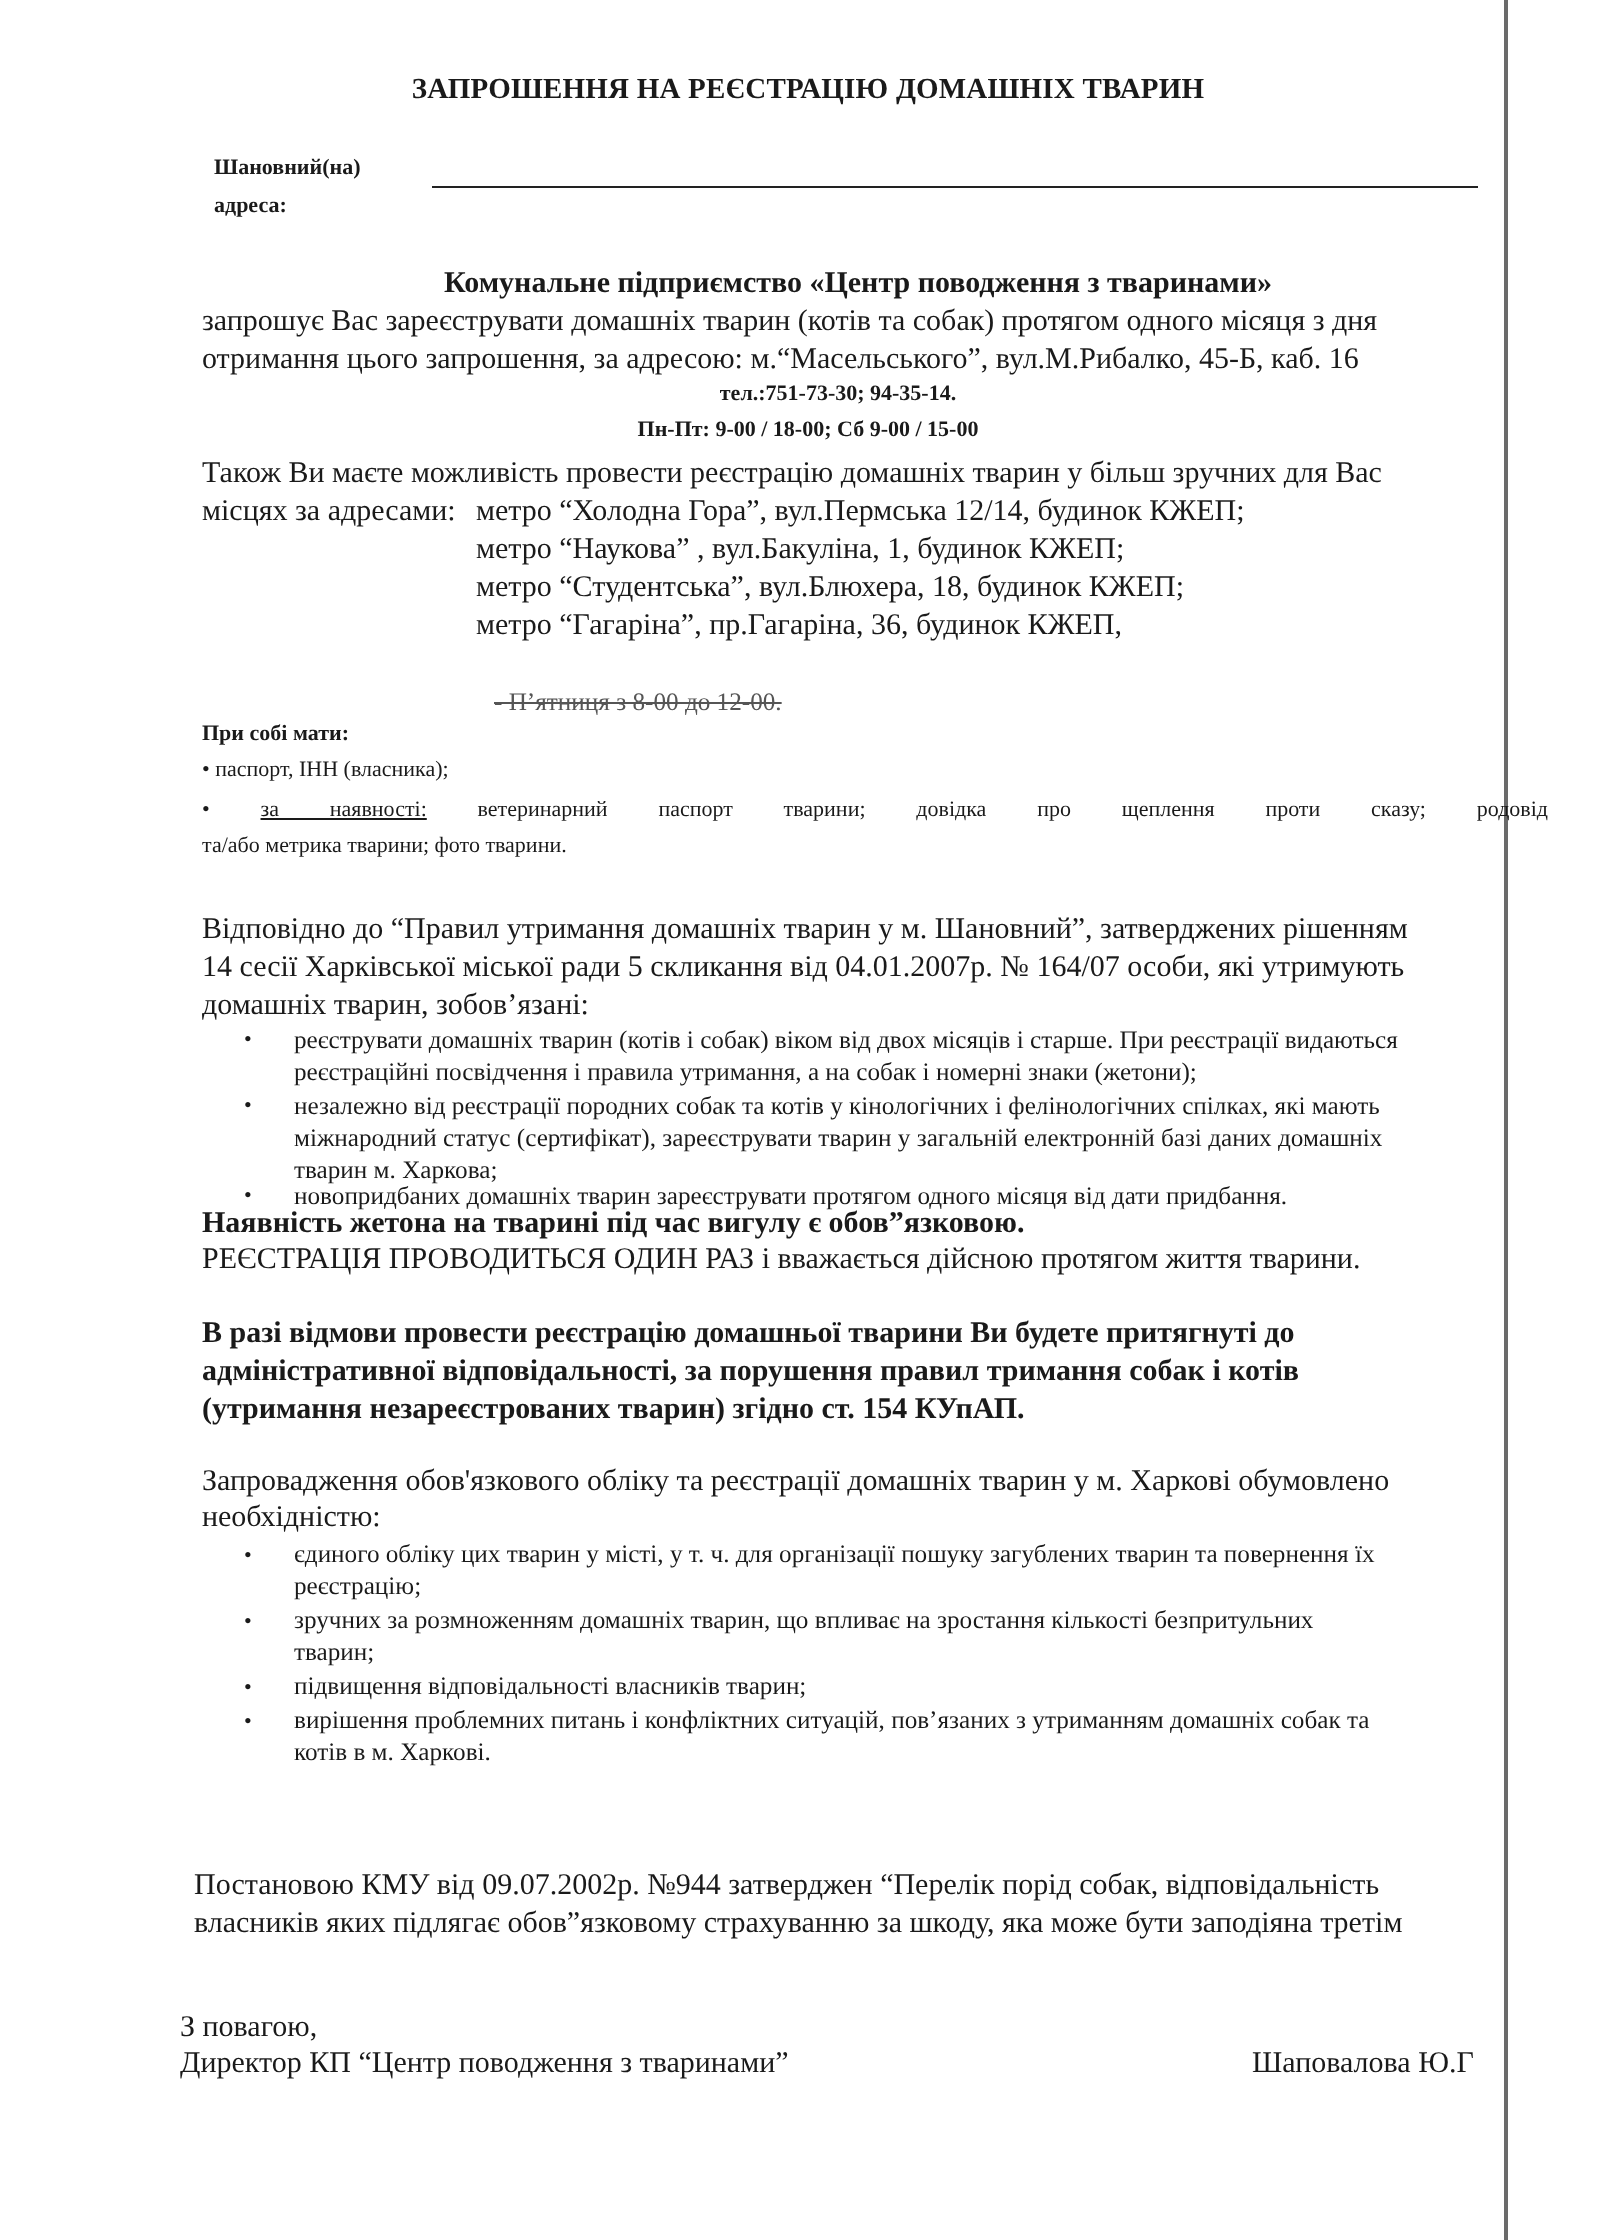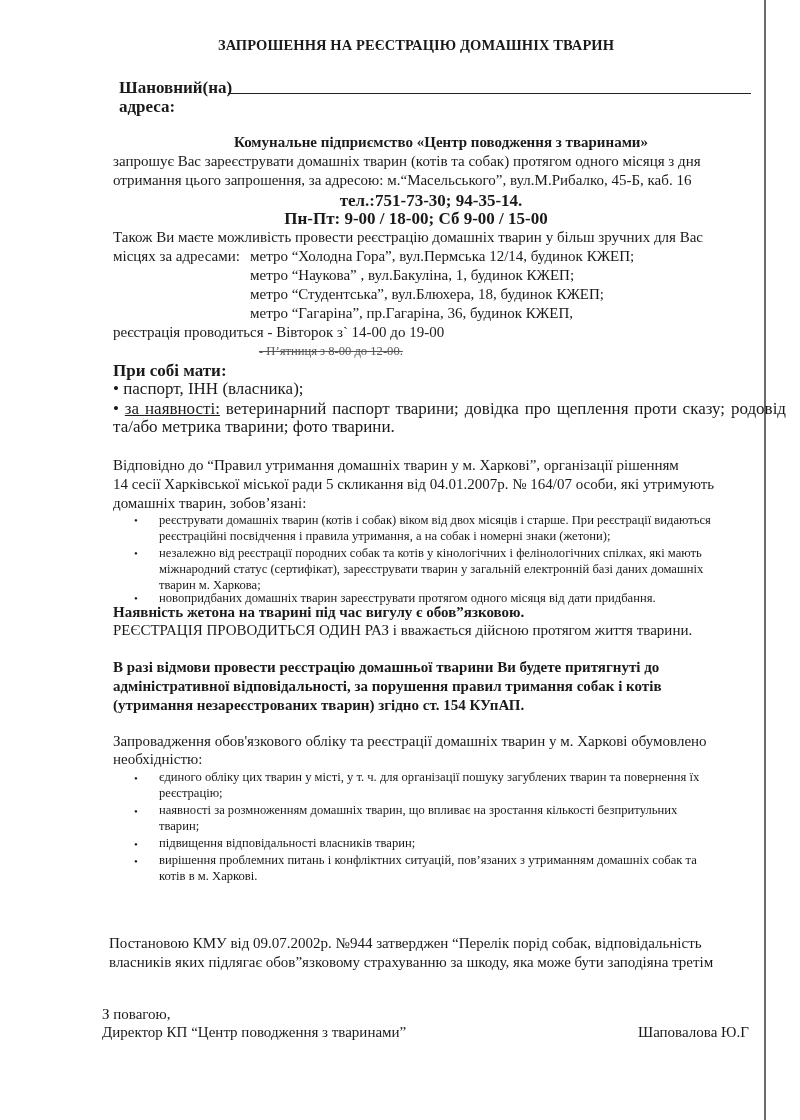--- a/index.html
+++ b/index.html
@@ -1,26 +1,26 @@
 <!DOCTYPE html>
 <html><head>
   <meta charset="utf-8">
   <style>
     html, body { margin: 0; padding: 0; background: #ffffff; }
     body {
       width: 800px; height: 1120px; position: relative; overflow: hidden;
       font-family: "Liberation Serif", serif; color: #1a1a1a;
     }
-    .page { position: absolute; left: 16px; top: 0; width: 750px; height: 1120px; font-family: Liberation Serif, serif; }
+    .page { position: absolute; left: 4px; top: 0; width: 750px; height: 1120px; font-family: Liberation Serif, serif; }
     .edge { position: absolute; right: 0; top: 0; width: 2px; height: 1120px; background: #6a6a6a; }
     .abs { position: absolute; white-space: nowrap; }
     .title { left: 0; width: 800px; top: 37px; text-align: center; font-weight: bold; font-size: 14.5px; letter-spacing: 0.1px; }
     .bold { font-weight: bold; }
     .t15 { font-size: 15px; }
-    .t14 { font-size: 17px; }
+    .t14 { font-size: 11px; }
     .t13 { font-size: 12.6px; }
     .line { position: absolute; height: 1px; background: #222; }
     .bullet { position: absolute; font-size: 11px; }
     .strike { text-decoration: line-through; }
     .under { text-decoration: underline; }
     .faint { color: #555; }
   </style>
 </head>
 <body>
 
@@ -38,36 +38,35 @@
   <div class="abs t15" style="left:97px; top:172px;">отримання цього запрошення, за адресою: м.“Масельського”, вул.М.Рибалко, 45-Б, каб. 16</div>
   <div class="abs bold t14" style="left:0; width:830px; text-align:center; top:191px;">тел.:751-73-30;    94-35-14.</div>
   <div class="abs bold t14" style="left:0; width:800px; text-align:center; top:209px;">Пн-Пт: 9-00 / 18-00; Сб 9-00 / 15-00</div>
 
   <div class="abs t15" style="left:97px; top:229px;">Також Ви маєте можливість провести реєстрацію домашніх тварин у більш зручних для Вас</div>
   <div class="abs t15" style="left:97px; top:248px;">місцях за адресами:</div>
   <div class="abs t15" style="left:234px; top:248px;">метро “Холодна Гора”, вул.Пермська 12/14, будинок КЖЕП;</div>
   <div class="abs t15" style="left:234px; top:267px;">метро “Наукова” , вул.Бакуліна, 1, будинок КЖЕП;</div>
   <div class="abs t15" style="left:234px; top:286px;">метро “Студентська”, вул.Блюхера, 18, будинок КЖЕП;</div>
   <div class="abs t15" style="left:234px; top:305px;">метро “Гагаріна”, пр.Гагаріна, 36, будинок КЖЕП,</div>
-  <div class="abs t15" style="left:97px; top:324px;">реєстрація проводиться - Вівторок з` 14-00 до 19-00</div>
   <div class="abs t13 strike faint" style="left:243px; top:344px;">- П’ятниця з 8-00 до 12-00.</div>
 
   <div class="abs bold t14" style="left:97px; top:361px;">При собі мати:</div>
   <div class="abs t14" style="left:97px; top:379px;">
     <span>•</span>
     <span>паспорт, ІНН (власника);</span>
   </div>
   <div class="abs t14" style="left:97px; top:399px; width:673px; white-space:normal; text-align:justify; text-align-last:justify;">
     <span>•</span>
     <span class="under">за наявності:</span>
     <span>ветеринарний паспорт тварини; довідка про щеплення проти сказу; родовід</span>
   </div>
   <div class="abs t14" style="left:97px; top:417px;">та/або метрика тварини; фото тварини.</div>
 
-  <div class="abs t15" style="left:97px; top:457px;">Відповідно до “Правил утримання домашніх тварин у м. Харкові”, організації рішенням</div>
+  <div class="abs t15" style="left:97px; top:457px;">Відповідно до “Правил утримання домашніх тварин у м. Шановний”, затверджених рішенням</div>
   <div class="abs t15" style="left:97px; top:476px;">14 сесії Харківської міської ради 5 скликання від 04.01.2007р. № 164/07 особи, які утримують</div>
   <div class="abs t15" style="left:97px; top:495px;">домашніх тварин, зобов’язані:</div>
 
   <span class="bullet" style="left:118px; top:514px;">•</span>
   <div class="abs t13" style="left:143px; top:529px;">реєстраційні посвідчення і правила утримання, а на собак і номерні знаки (жетони);</div>
   <div class="abs t13" style="left:143px; top:513px;">реєструвати домашніх тварин (котів і собак) віком від двох місяців і старше. При реєстрації видаються</div>
 
   <span class="bullet" style="left:118px; top:547px;">•</span>
   <div class="abs t13" style="left:143px; top:546px;">незалежно від реєстрації породних собак та котів у кінологічних і фелінологічних спілках, які мають</div>
   <div class="abs t13" style="left:143px; top:562px;">міжнародний статус (сертифікат), зареєструвати тварин у загальній електронній базі даних домашніх</div>
@@ -86,21 +85,21 @@
   <div class="abs bold t15" style="left:97px; top:697px;">(утримання незареєстрованих тварин) згідно ст. 154 КУпАП.</div>
 
   <div class="abs t15" style="left:97px; top:733px;">Запровадження обов'язкового обліку та реєстрації домашніх тварин у м. Харкові обумовлено</div>
   <div class="abs t15" style="left:97px; top:751px;">необхідністю:</div>
 
   <span class="bullet" style="left:118px; top:772px;">•</span>
   <div class="abs t13" style="left:143px; top:770px;">єдиного обліку цих тварин у місті, у т. ч. для організації пошуку загублених тварин та повернення їх</div>
   <div class="abs t13" style="left:143px; top:786px;">реєстрацію;</div>
 
   <span class="bullet" style="left:118px; top:805px;">•</span>
-  <div class="abs t13" style="left:143px; top:803px;">наявності за розмноженням домашніх тварин, що впливає на зростання кількості безпритульних</div>
+  <div class="abs t13" style="left:143px; top:803px;">зручних за розмноженням домашніх тварин, що впливає на зростання кількості безпритульних</div>
   <div class="abs t13" style="left:143px; top:819px;">тварин;</div>
 
   <span class="bullet" style="left:118px; top:838px;">•</span>
   <div class="abs t13" style="left:143px; top:836px;">підвищення відповідальності власників тварин;</div>
 
   <span class="bullet" style="left:118px; top:855px;">•</span>
   <div class="abs t13" style="left:143px; top:853px;">вирішення проблемних питань і конфліктних ситуацій, пов’язаних з утриманням домашніх собак та</div>
   <div class="abs t13" style="left:143px; top:869px;">котів в м. Харкові.</div>
 
 

